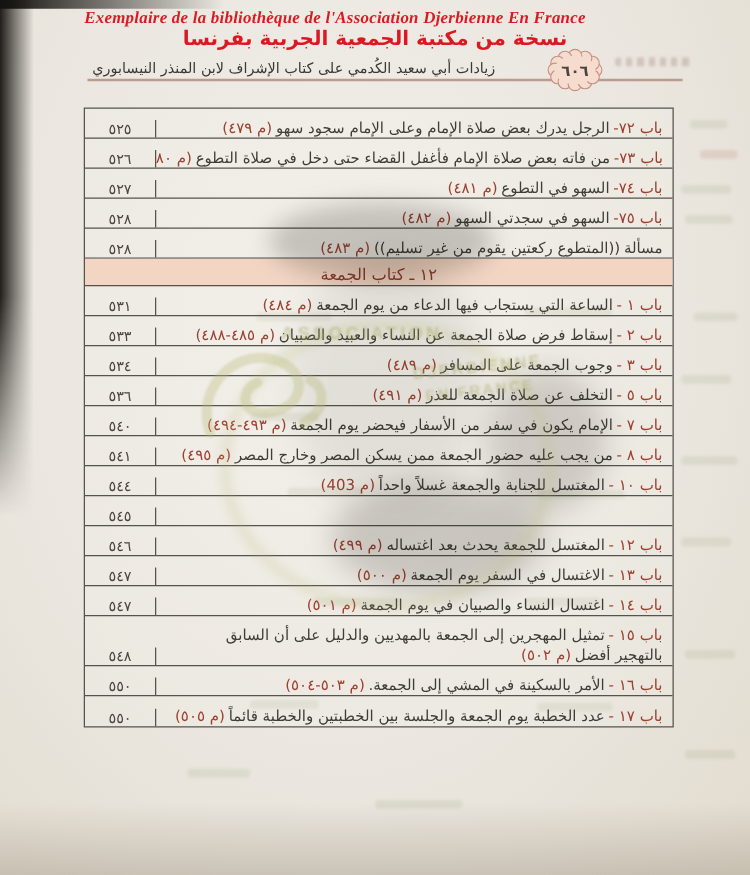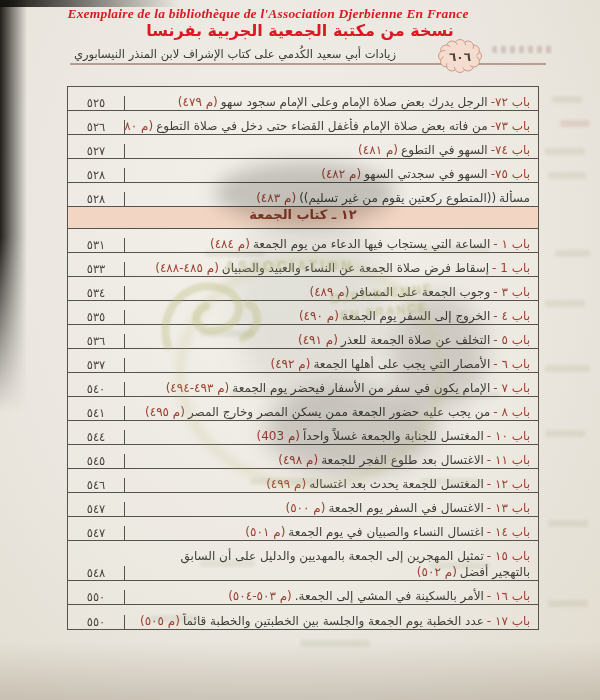--- a/index.html
+++ b/index.html
@@ -80,23 +80,23 @@
     padding:0 8px 0 6px;font-size:12px;color:var(--ink);line-height:16px;
     overflow:hidden;
   }
   .row:not(.tall) .txt{white-space:nowrap;}
   .txt-inner{width:100%;}
   .pfx{color:var(--brick);margin-left:3px;}
   .pfx.dark{color:var(--ink);}
   .ttl{color:var(--ink);margin-left:3px;}
   .ref{color:var(--brick);}
   .sec-row{
-    display:flex;height:22px;box-sizing:border-box;align-items:flex-start;justify-content:center;
+    display:flex;height:22px;box-sizing:border-box;align-items:flex-end;justify-content:center;
     background:var(--sec-bg);border-bottom:1px solid var(--border);
-    direction:rtl;font-weight:bold;font-size:13px;color:var(--sec-ink);letter-spacing:0.5px;
+    direction:rtl;font-weight:normal;font-size:13px;color:var(--sec-ink);letter-spacing:0.5px;
   }
   
   .wm{position:absolute;pointer-events:none;z-index:4;}
   .blob{border-radius:50%;mix-blend-mode:multiply;}
   .blob1{left:215px;top:162px;width:180px;height:62px;background:rgba(100,95,88,0.30);filter:blur(9px);}
   .blob2{left:390px;top:295px;width:95px;height:115px;background:rgba(100,95,88,0.22);filter:blur(11px);}
   .blob3{left:265px;top:385px;width:170px;height:90px;background:rgba(100,95,88,0.26);filter:blur(11px);}
   .blob4{left:235px;top:205px;width:150px;height:200px;background:rgba(100,95,88,0.10);filter:blur(14px);}
   .wm-ring{
     left:175px;top:255px;width:250px;height:215px;border-radius:50%;
@@ -192,51 +192,39 @@
   <div class="row">
     <div class="num">٥٣١</div>
     <div class="txt">
         <span class="txt-inner"><span class="pfx">باب ١ -</span><span class="ttl">الساعة التي يستجاب فيها الدعاء من يوم الجمعة</span><span class="ref">(م ٤٨٤)</span></span>
       </div>
   </div>
 
   <div class="row">
     <div class="num">٥٣٣</div>
     <div class="txt">
-        <span class="txt-inner"><span class="pfx">باب 1 -</span><span class="ttl">إسقاط فرض صلاة الجمعة عن النساء والعبيد والصبيان</span><span class="ref">(م ٤٨٥-٤٨٨)</span></span>
+        <span class="txt-inner"><span class="pfx">باب ٢ -</span><span class="ttl">إسقاط فرض صلاة الجمعة عن النساء والعبيد والصبيان</span><span class="ref">(م ٤٨٥-٤٨٨)</span></span>
       </div>
   </div>
 
   <div class="row">
     <div class="num">٥٣٤</div>
     <div class="txt">
         <span class="txt-inner"><span class="pfx">باب ٣ -</span><span class="ttl">وجوب الجمعة على المسافر</span><span class="ref">(م ٤٨٩)</span></span>
       </div>
   </div>
 
-  <div class="row">
-    <div class="num">٥٣٥</div>
-    <div class="txt">
-        <span class="txt-inner"><span class="pfx">باب ٤ -</span><span class="ttl">الخروج إلى السفر يوم الجمعة</span><span class="ref">(م ٤٩٠)</span></span>
-      </div>
-  </div>
 
   <div class="row">
     <div class="num">٥٣٦</div>
     <div class="txt">
         <span class="txt-inner"><span class="pfx">باب ٥ -</span><span class="ttl">التخلف عن صلاة الجمعة للعذر</span><span class="ref">(م ٤٩١)</span></span>
       </div>
   </div>
 
-  <div class="row">
-    <div class="num">٥٣٧</div>
-    <div class="txt">
-        <span class="txt-inner"><span class="pfx">باب ٦ -</span><span class="ttl">الأمصار التي يجب على أهلها الجمعة</span><span class="ref">(م ٤٩٢)</span></span>
-      </div>
-  </div>
 
   <div class="row">
     <div class="num">٥٤٠</div>
     <div class="txt">
         <span class="txt-inner"><span class="pfx">باب ٧ -</span><span class="ttl">الإمام يكون في سفر من الأسفار فيحضر يوم الجمعة</span><span class="ref">(م ٤٩٣-٤٩٤)</span></span>
       </div>
   </div>
 
   <div class="row">
     <div class="num">٥٤١</div>
@@ -248,23 +236,20 @@
 
   <div class="row">
     <div class="num">٥٤٤</div>
     <div class="txt">
         <span class="txt-inner"><span class="pfx">باب ١٠ -</span><span class="ttl">المغتسل للجنابة والجمعة غسلاً واحداً</span><span class="ref">(م 403)</span></span>
       </div>
   </div>
 
   <div class="row">
     <div class="num">٥٤٥</div>
-    <div class="txt">
-        <span class="txt-inner"><span class="pfx">باب ١١ -</span><span class="ttl">الاغتسال بعد طلوع الفجر للجمعة</span><span class="ref">(م ٤٩٨)</span></span>
-      </div>
   </div>
 
   <div class="row">
     <div class="num">٥٤٦</div>
     <div class="txt">
         <span class="txt-inner"><span class="pfx">باب ١٢ -</span><span class="ttl">المغتسل للجمعة يحدث بعد اغتساله</span><span class="ref">(م ٤٩٩)</span></span>
       </div>
   </div>
 
   <div class="row">

